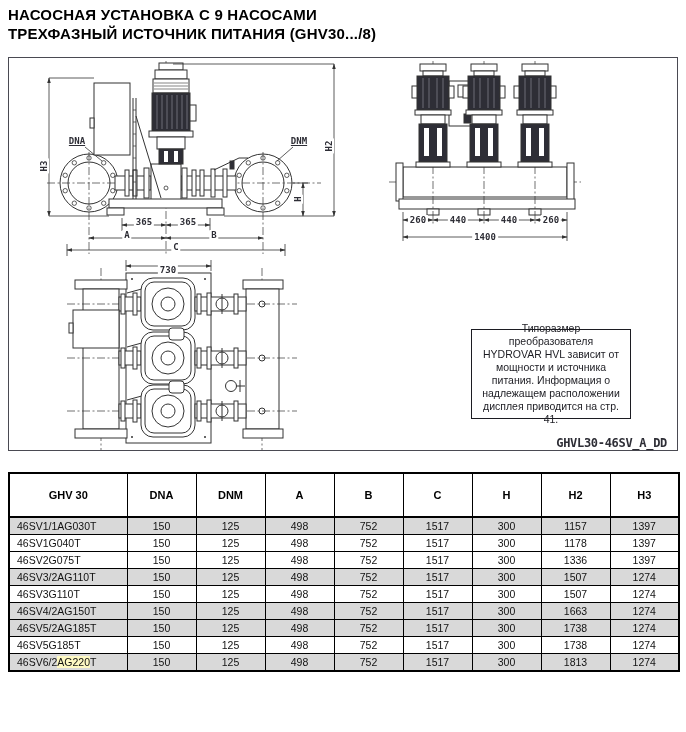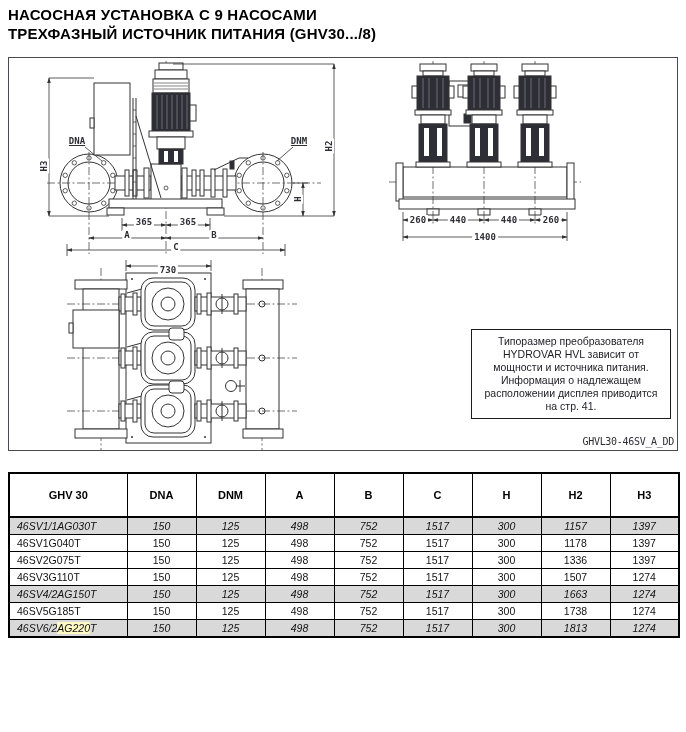--- a/index.html
+++ b/index.html
@@ -11,36 +11,36 @@
   
   .panel{position:absolute;left:8px;top:57px;width:668px;height:392px;border:1px solid #4a4a52;background:#fff;}
   .panel svg{position:absolute;left:0;top:0;}
 
   
   .dimlab{position:absolute;transform:translate(-50%,-50%);font-family:"DejaVu Sans Mono",monospace;font-weight:bold;font-size:9px;color:#2e2e36;background:#fff;padding:0 2px;white-space:nowrap;line-height:10px;}
   .dimlab.rot{transform:translate(-50%,-50%) rotate(-90deg);}
   .dimlab.flange{text-decoration:underline;background:transparent;}
 
   
-  .notebox{position:absolute;left:462px;top:271px;width:200px;height:90px;border:1.5px solid #1c1c22;box-sizing:border-box;display:flex;align-items:center;justify-content:center;text-align:center;padding:4px 8px;}
+  .notebox{position:absolute;left:462px;top:271px;width:160px;height:90px;border:1.5px solid #1c1c22;box-sizing:border-box;display:flex;align-items:center;justify-content:center;text-align:center;padding:4px 8px;}
   .notebox .txt{font-size:10.5px;line-height:13px;color:#1c1c22;}
 
-  .codelab{position:absolute;right:3px;top:378px;font-family:"DejaVu Sans Mono",monospace;font-weight:normal;font-size:10px;color:#2e2e36;letter-spacing:-0.3px;}
+  .codelab{position:absolute;right:10px;top:378px;font-family:"DejaVu Sans Mono",monospace;font-weight:bold;font-size:12px;color:#2e2e36;letter-spacing:-0.3px;}
 
   
   .tablewrap{position:absolute;left:8px;top:472px;width:670px;}
   table.spec{border-collapse:collapse;table-layout:fixed;width:670px;border:2px solid #000;}
   table.spec col.c0{width:118px;}
   table.spec col.cn{width:69px;}
   table.spec th{height:42px;font-size:11px;font-weight:bold;text-align:center;vertical-align:middle;border-left:1px solid #000;border-bottom:2px solid #000;background:#fff;padding:0;}
   table.spec th:first-child{border-left:none;}
   table.spec td{height:16px;font-size:10.5px;line-height:13px;text-align:center;vertical-align:middle;border-left:1px solid #000;border-top:1px solid #000;padding:0 3px;color:#111;}
   table.spec td:first-child{border-left:none;}
   table.spec td.model-col{text-align:left;padding-left:7px;}
-  table.spec tr.alt td{background:var(--alt,#d9d9d9);font-style:italic;}
+  table.spec tr.alt td{background:var(--alt,#d9d9d9);}
   .text-selection{display:inline;}
 </style>
 </head>
 <body>
 
 <div class="title">
   <div>НАСОСНАЯ УСТАНОВКА С 9 НАСОСАМИ</div>
   <div>ТРЕХФАЗНЫЙ ИСТОЧНИК ПИТАНИЯ (GHV30.../8)</div>
 </div>
 
@@ -440,40 +440,62 @@
           <td class="model-col">46SV2G075T</td>
           <td>150</td>
           <td>125</td>
           <td>498</td>
           <td>752</td>
           <td>1517</td>
           <td>300</td>
           <td>1336</td>
           <td>1397</td>
         </tr>
+        <tr class="alt">
+          <td class="model-col">46SV3/2AG110T</td>
+          <td>150</td>
+          <td>125</td>
+          <td>498</td>
+          <td>752</td>
+          <td>1517</td>
+          <td>300</td>
+          <td>1507</td>
+          <td>1274</td>
+        </tr>
         <tr>
           <td class="model-col">46SV3G110T</td>
           <td>150</td>
           <td>125</td>
           <td>498</td>
           <td>752</td>
           <td>1517</td>
           <td>300</td>
           <td>1507</td>
           <td>1274</td>
         </tr>
         <tr class="alt">
           <td class="model-col">46SV4/2AG150T</td>
           <td>150</td>
           <td>125</td>
           <td>498</td>
           <td>752</td>
           <td>1517</td>
           <td>300</td>
           <td>1663</td>
+          <td>1274</td>
+        </tr>
+        <tr class="alt">
+          <td class="model-col">46SV5/2AG185T</td>
+          <td>150</td>
+          <td>125</td>
+          <td>498</td>
+          <td>752</td>
+          <td>1517</td>
+          <td>300</td>
+          <td>1738</td>
           <td>1274</td>
         </tr>
         <tr>
           <td class="model-col">46SV5G185T</td>
           <td>150</td>
           <td>125</td>
           <td>498</td>
           <td>752</td>
           <td>1517</td>
           <td>300</td>

